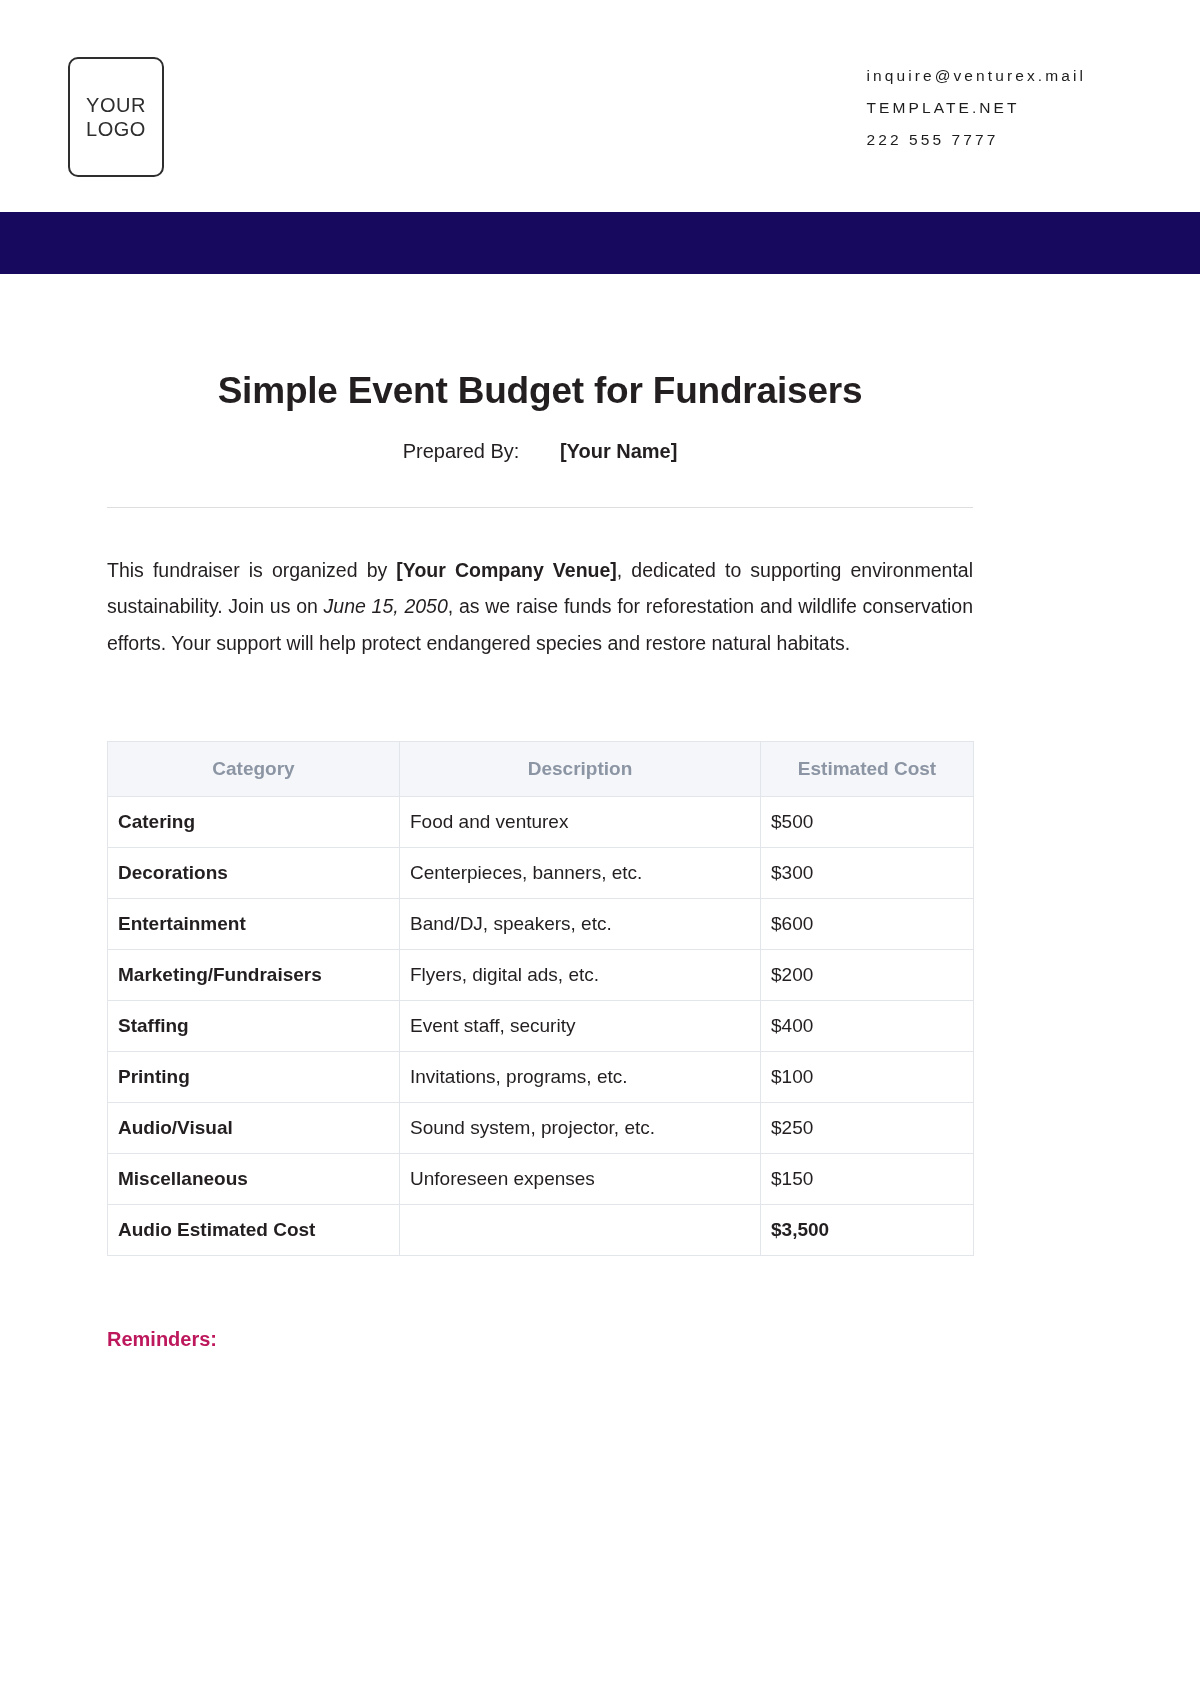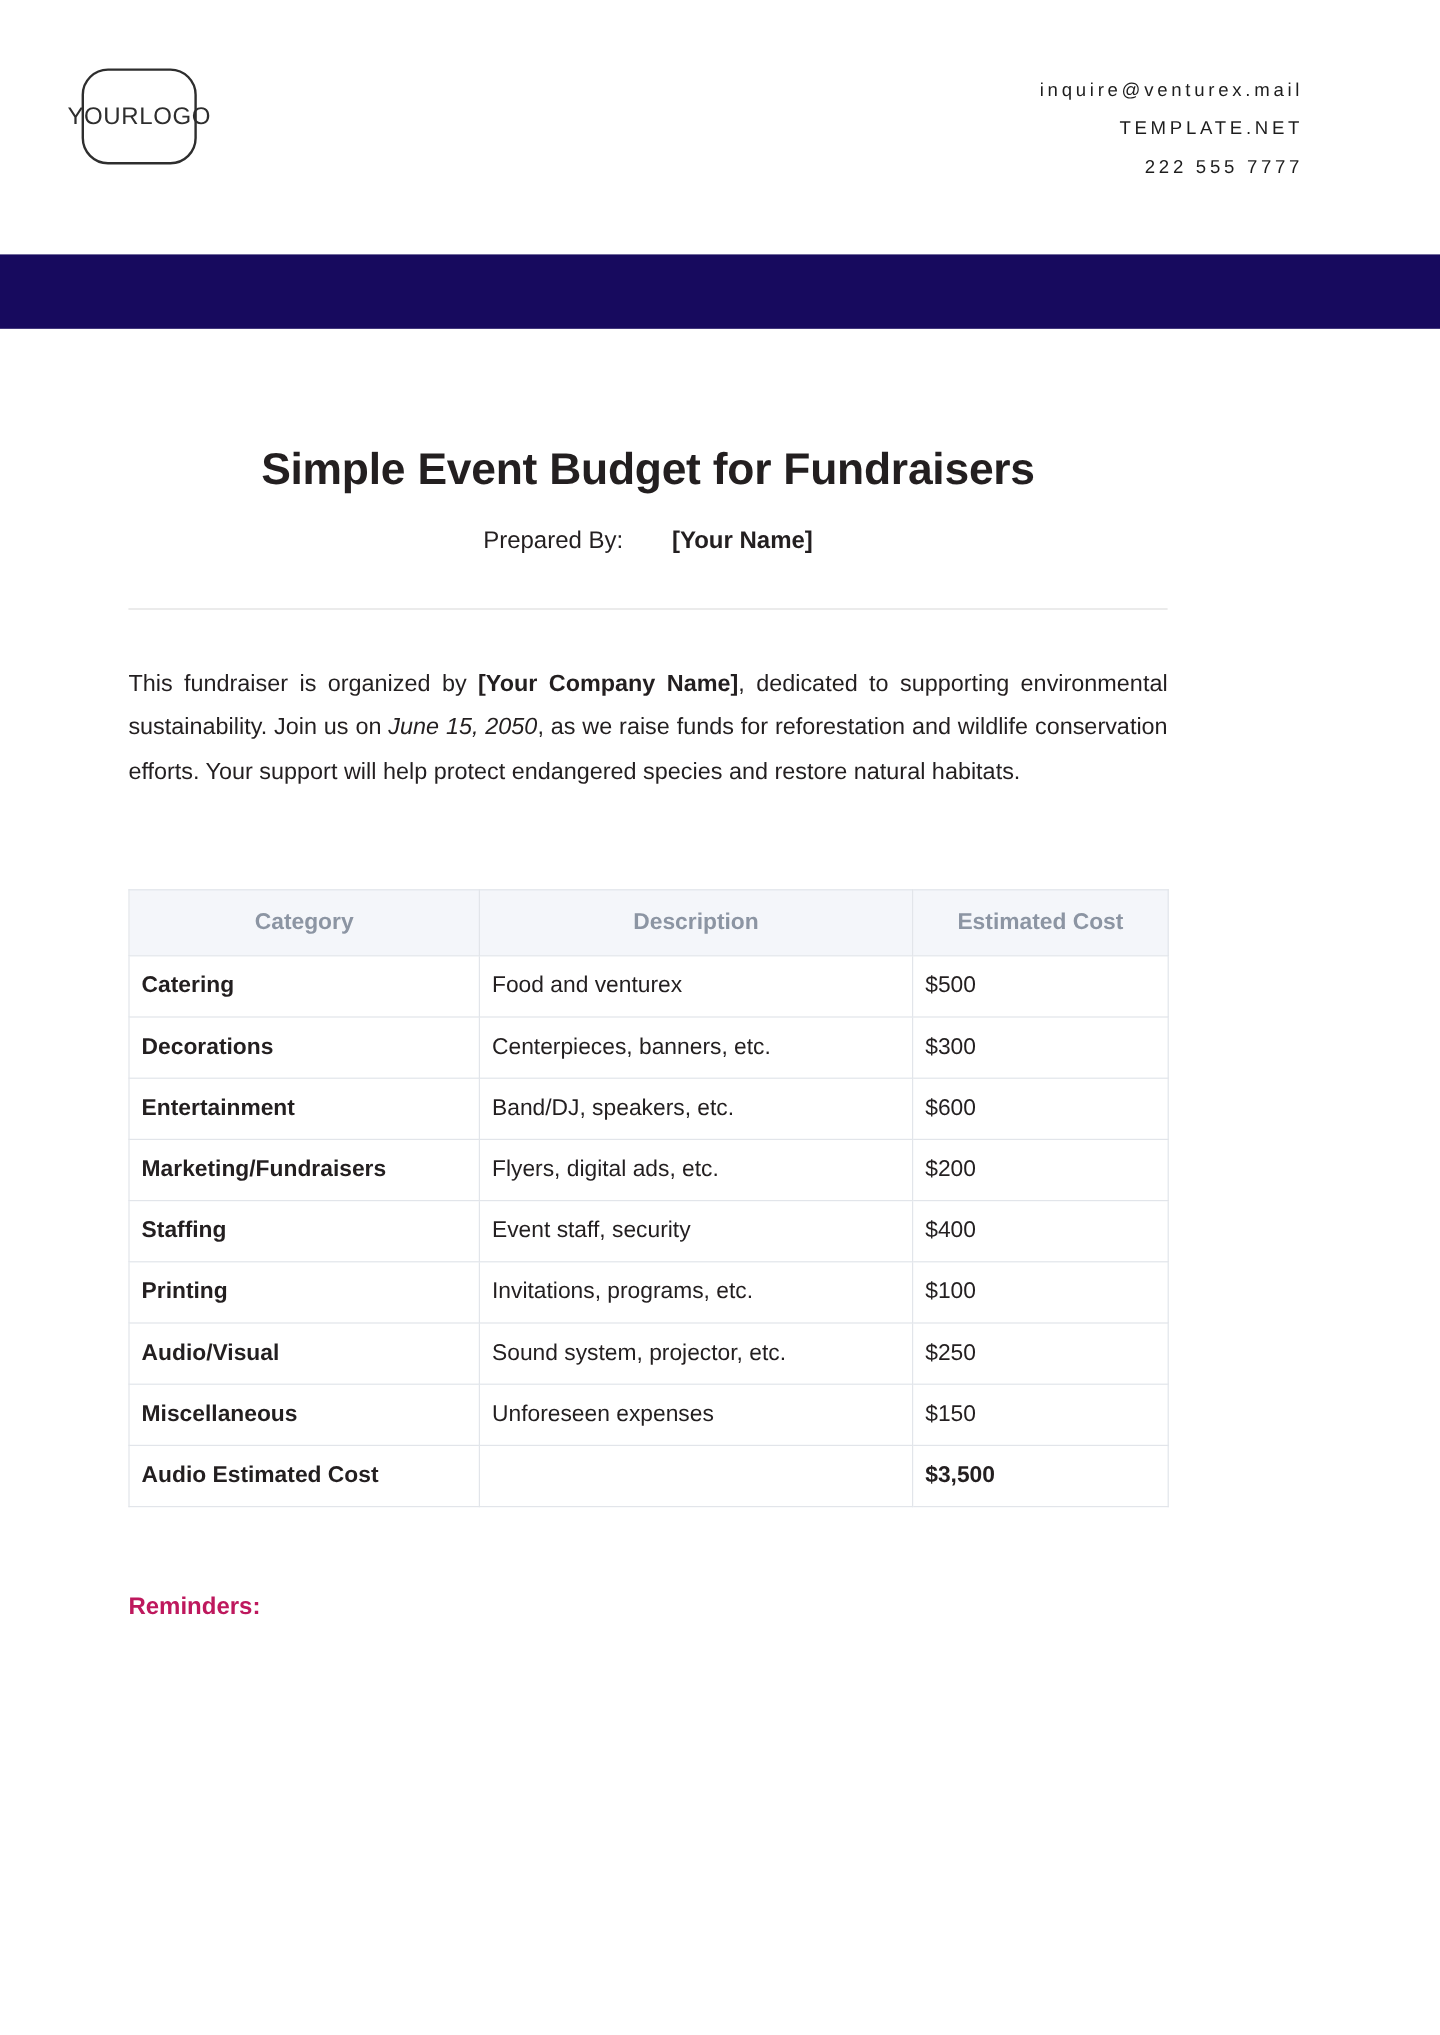--- a/index.html
+++ b/index.html
@@ -22,42 +22,41 @@
     position: relative;
     height: 212px;
     width: 1200px;
   }
 
   .logo-box {
     position: absolute;
     left: 68px;
     top: 57px;
     width: 96px;
-    height: 80px;
+    height: 120px;
     border: 2.5px solid #2e2e2e;
-    border-radius: 22px;
+    border-radius: 10px;
     display: flex;
-    flex-direction: row;
+    flex-direction: column;
     align-items: center;
     justify-content: center;
     line-height: 1.22;
   }
   .logo-line {
     font-size: 20px;
     letter-spacing: 0.5px;
     color: #2e2e2e;
     font-family: "Liberation Sans", sans-serif;
     font-weight: 400;
   }
 
   .contact-block {
     position: absolute;
     right: 114px;
     top: 60px;
-    text-align: right;
   }
   .contact-line {
     font-size: 15.5px;
     letter-spacing: 3.1px;
     color: #1d1d1d;
     line-height: 2.08;
     white-space: nowrap;
     font-family: "Liberation Sans", sans-serif;
   }
 
@@ -185,21 +184,21 @@
 
   <h1 class="doc-title">Simple Event Budget for Fundraisers</h1>
 
   <div class="prepared-by">
     <span>Prepared By:</span>
     <b>[Your Name]</b>
   </div>
 
   <div class="divider"></div>
 
-  <p class="intro-paragraph"><span>This fundraiser is organized by </span><b>[Your Company Name]</b><span>, dedicated to supporting environmental sustainability. Join us on </span><i>June 15, 2050</i><span>, as we raise funds for reforestation and wildlife conservation efforts. Your support will help protect endangered species and restore natural habitats.</span></p>
+  <p class="intro-paragraph"><span>This fundraiser is organized by </span><b>[Your Company Venue]</b><span>, dedicated to supporting environmental sustainability. Join us on </span><i>June 15, 2050</i><span>, as we raise funds for reforestation and wildlife conservation efforts. Your support will help protect endangered species and restore natural habitats.</span></p>
 
   <div class="budget-table-wrap">
     <table class="budget-table">
       <colgroup>
         <col class="col-category">
         <col class="col-description">
         <col class="col-cost">
       </colgroup>
       <thead>
         <tr>

